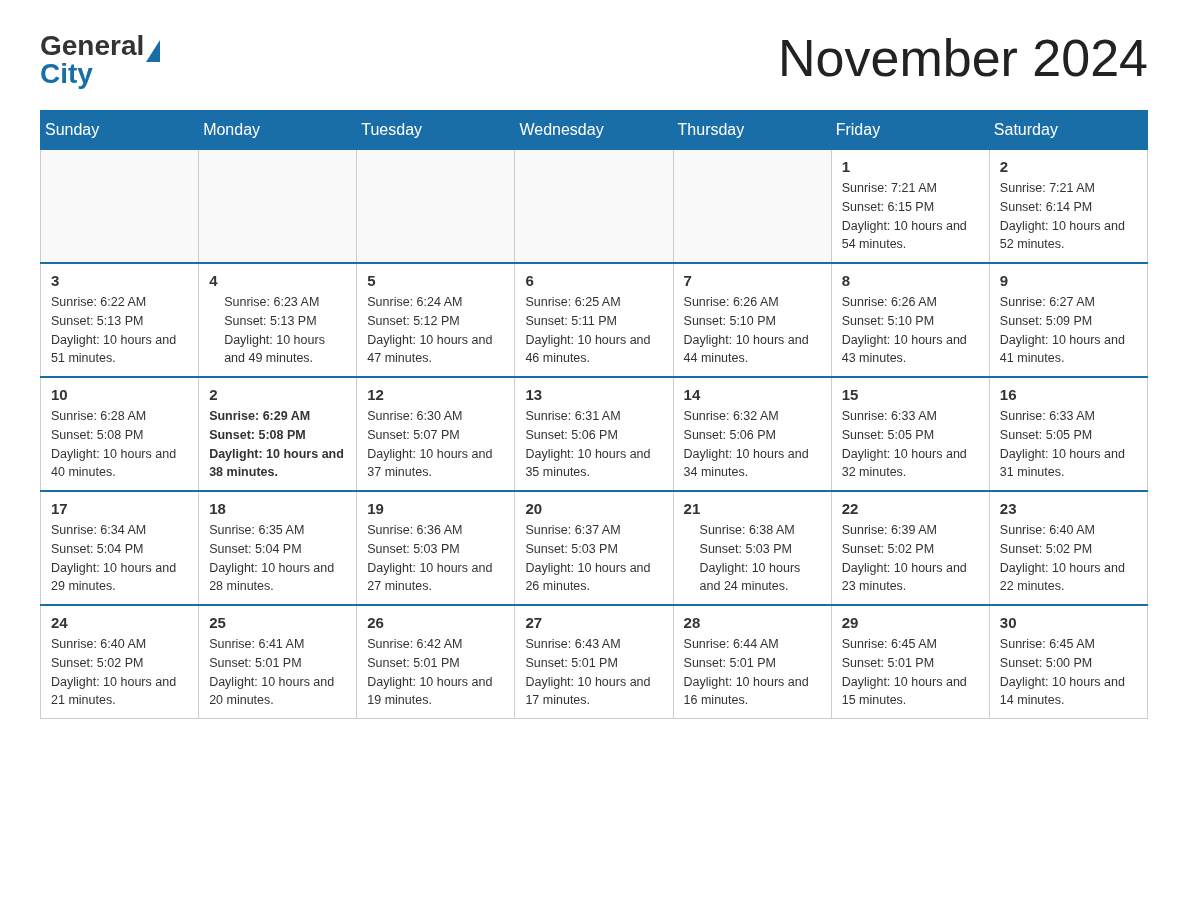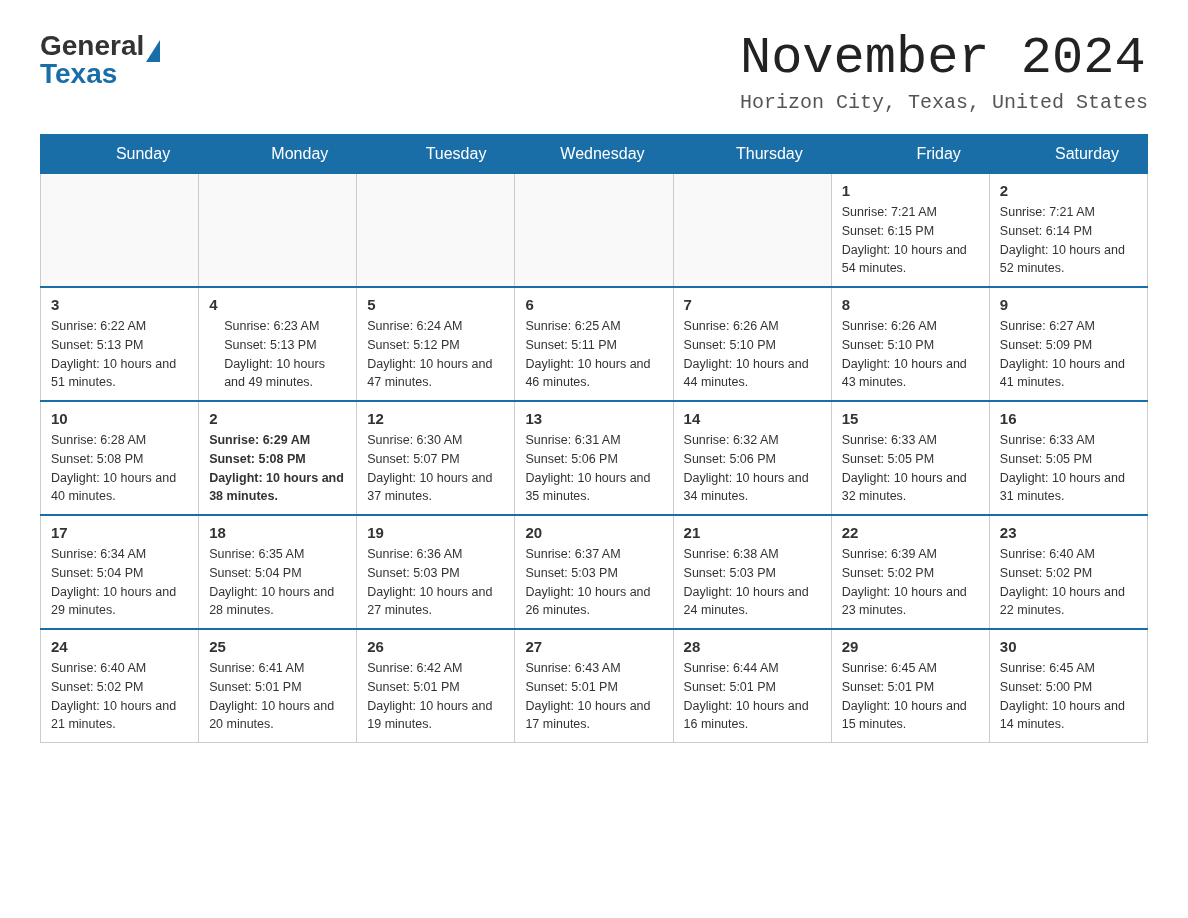--- a/index.html
+++ b/index.html
@@ -39,22 +39,21 @@
       margin-left: 2px;
       margin-top: 4px;
     }
     .logo-text-blue {
       font-size: 28px;
       font-weight: bold;
       color: #1a6ea8;
       margin-top: -4px;
     }
     .title-section {
-      text-align: left;
-      font-family: Liberation Mono, monospace;
+      text-align: center;
     }
     .month-title {
       font-size: 52px;
       font-weight: normal;
       color: #222;
       line-height: 1.1;
     }
     .location {
       font-size: 20px;
       color: #555;
@@ -63,22 +62,22 @@
     .calendar {
       width: 100%;
       border-collapse: collapse;
       border: 1px solid #aaa;
     }
     .calendar th {
       background-color: #1a6ea8;
       color: #fff;
       font-size: 16px;
       font-weight: normal;
-      padding: 10px 28px;
-      text-align: right;
+      padding: 10px 4px;
+      text-align: left;
       border: 1px solid #1a6ea8;
     }
     .calendar td {
       width: 14.28%;
       vertical-align: top;
       padding: 8px 10px;
       border: 1px solid #ccc;
       font-size: 13px;
       color: #333;
       min-height: 100px;
@@ -103,25 +102,24 @@
   </style>
 </head>
 <body>
 
 <div class="header">
   <div class="logo">
     <div class="logo-top">
       <span class="logo-text-general">General</span>
       <div class="logo-triangle"></div>
     </div>
-    <span class="logo-text-blue">Texas</span>
+    <span class="logo-text-blue">City</span>
   </div>
   <div class="title-section">
     <div class="month-title">November 2024</div>
-    <div class="location">Horizon City, Texas, United States</div>
   </div>
 </div>
 
 <table class="calendar">
   <thead>
     <tr>
     <th>Sunday</th>
         <th>Monday</th>
         <th>Tuesday</th>
         <th>Wednesday</th>
@@ -258,21 +256,21 @@
 Daylight: 10 hours and 27 minutes.</div>
         </td>
         <td>
           <span class="day-number">20</span>
           <div class="day-info" style="white-space: pre-line;">Sunrise: 6:37 AM
 Sunset: 5:03 PM
 Daylight: 10 hours and 26 minutes.</div>
         </td>
         <td>
           <span class="day-number">21</span>
-          <div class="day-info" style="white-space: pre-line;">Sunrise: 6:38 AM
+          <div class="day-info" style="white-space: pre-line; margin-left: 16px;">Sunrise: 6:38 AM
 Sunset: 5:03 PM
 Daylight: 10 hours and 24 minutes.</div>
         </td>
         <td>
           <span class="day-number">22</span>
           <div class="day-info" style="white-space: pre-line;">Sunrise: 6:39 AM
 Sunset: 5:02 PM
 Daylight: 10 hours and 23 minutes.</div>
         </td>
         <td>

